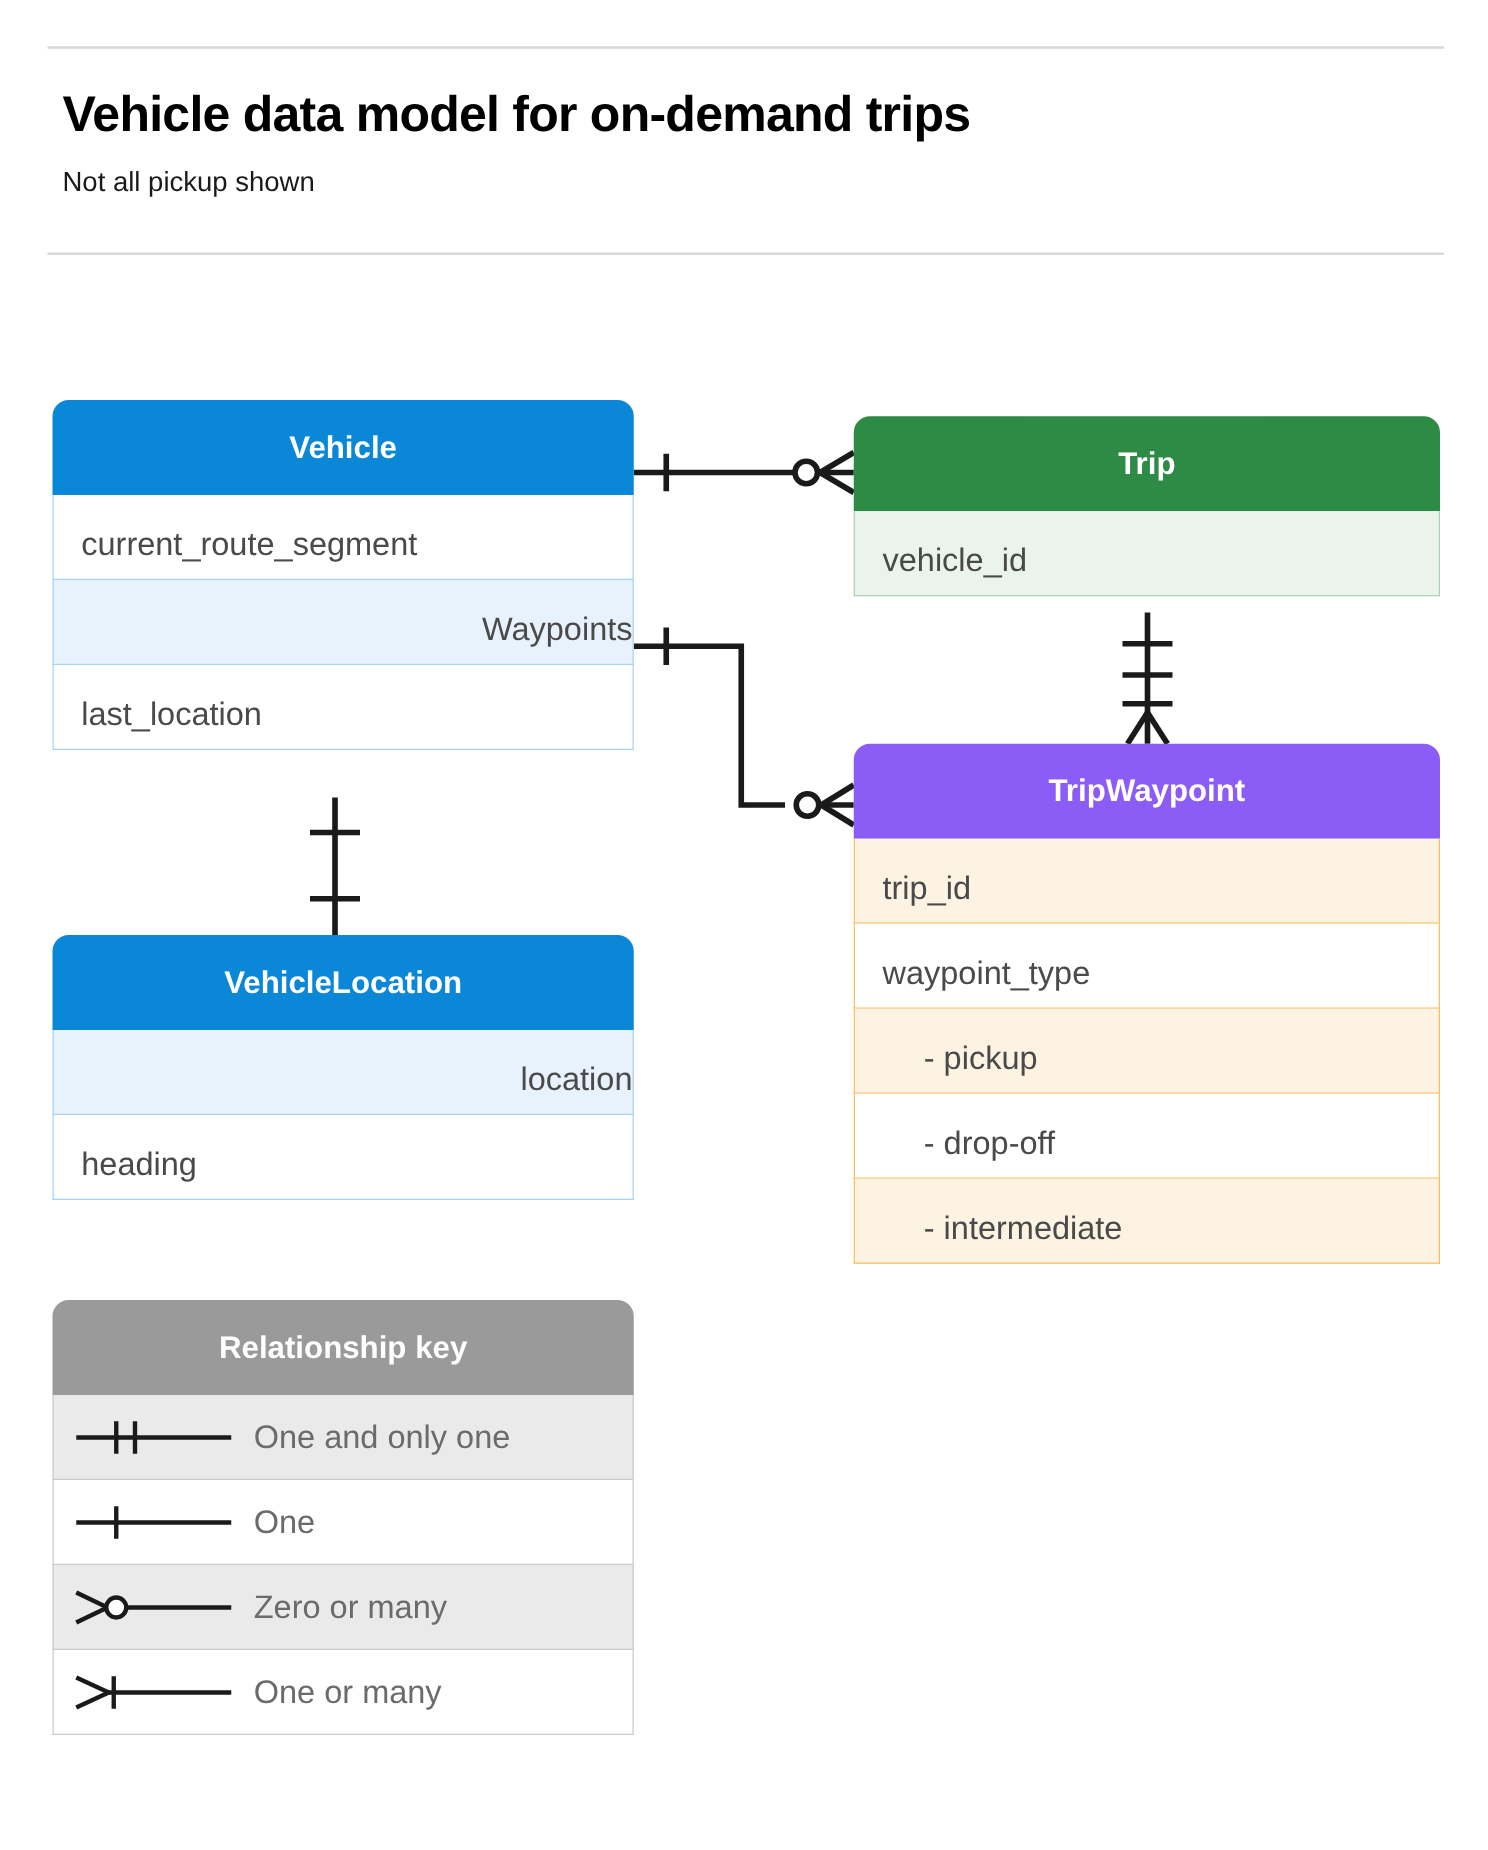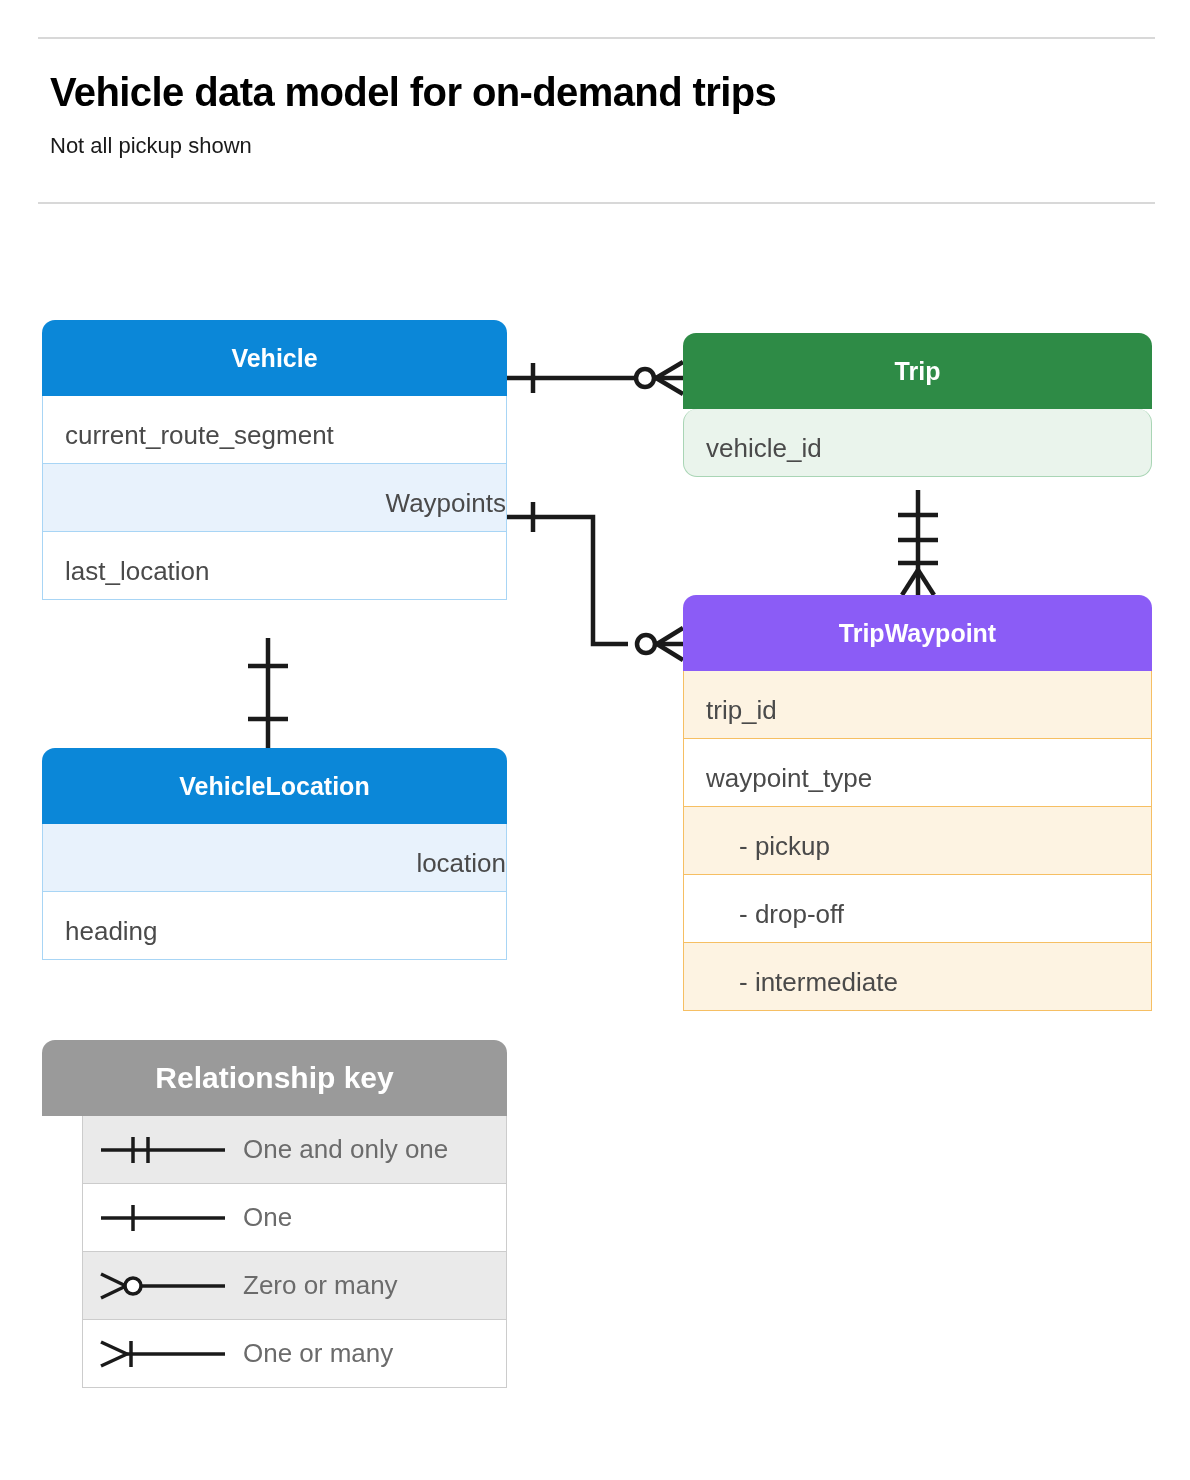--- a/index.html
+++ b/index.html
@@ -78,30 +78,30 @@
   .entity-row.indented { padding-left: 55px; }
 
   
   .theme-blue .entity-header { background: #0b87d8; }
   .theme-blue .entity-row { border-color: #a8d5f5; background: #ffffff; }
   .theme-blue .entity-row.alt { background: #e8f2fc; text-align: right; }
 
   
   .theme-green .entity-header { background: #2e8b46; }
   .theme-green .entity-row { border-color: #a9d5b5; background: #ffffff; }
-  .theme-green .entity-row.alt { background: #eaf4ec; border-radius: 14px; }
+  .theme-green .entity-row.alt { background: #eaf4ec; }
 
   
   .theme-orange .entity-header { background: #8b5cf6; }
   .theme-orange .entity-row { border-color: #f6bf63; background: #ffffff; }
   .theme-orange .entity-row.alt { background: #fdf3e2; }
 
   
   .theme-grey .entity-header { background: #9a9a9a; }
-  .theme-grey .entity-row { border-color: #cccccc; background: #ffffff; margin-left: 40px; }
+  .theme-grey .entity-row { border-color: #cccccc; background: #ffffff; }
   .theme-grey .entity-row.alt { background: #eaeaea; }
 
   
   #entity-vehicle          { left: 42px;  top: 320px;  width: 465px; }
   #entity-vehicle-location { left: 42px;  top: 748px;  width: 465px; }
   #entity-trip             { left: 683px; top: 333px;  width: 469px; }
   #entity-tripwaypoint     { left: 683px; top: 595px;  width: 469px; }
   #legend-box              { left: 42px;  top: 1040px; width: 465px; }
 
   
@@ -116,21 +116,21 @@
     display: flex;
     align-items: center;
     justify-content: center;
   }
   .legend-label {
     font-size: 26px;
     color: #6b6b6b;
     line-height: normal;
     white-space: nowrap;
   }
-  #legend-box .entity-header { font-size: 30px; }
+  #legend-box .entity-header { font-size: 25px; }
 
   
   #connectors {
     position: absolute;
     left: 0;
     top: 0;
     width: 1190px;
     height: 1480px;
     pointer-events: none;
   }

